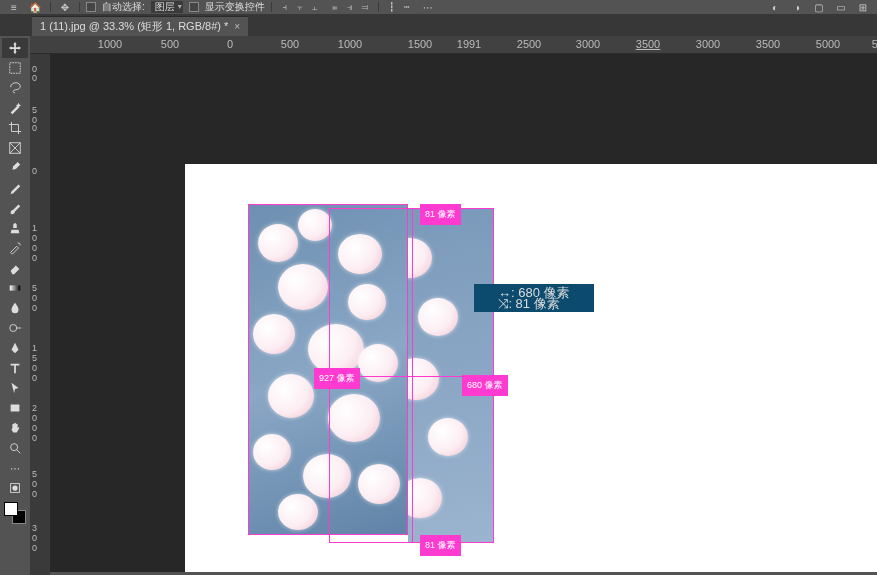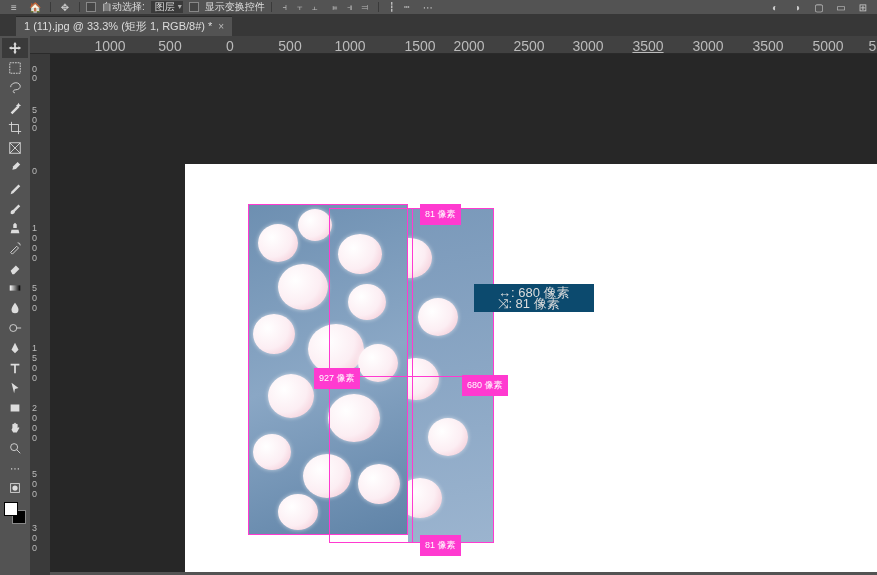--- a/index.html
+++ b/index.html
@@ -8,38 +8,38 @@
 .optbar{height:14px;background:#535353;display:flex;align-items:center;padding:0 6px;gap:6px}
 .optbar .ico{width:16px;height:14px;display:flex;align-items:center;justify-content:center;color:#ccc;font-size:10px}
 .optbar .sep{width:1px;height:10px;background:#3a3a3a}
 .optbar .chk{width:10px;height:10px;border:1px solid #888;background:#454545}
 .optbar .lbl{color:#ddd;font-size:10px;white-space:nowrap}
 .optbar .dd{background:#3a3a3a;color:#ddd;font-size:10px;padding:0 8px 0 4px;height:12px;line-height:12px;min-width:30px;position:relative}
 .optbar .dd::after{content:"▾";position:absolute;right:1px;font-size:8px;color:#aaa}
 .optbar .alignset{display:flex;gap:1px}
 .optbar .alignset span{width:14px;height:12px;display:flex;align-items:center;justify-content:center;color:#bbb;font-size:9px}
 
-.tabstrip{height:22px;background:#373737;display:flex;align-items:flex-end;padding-left:16px}
+.tabstrip{height:22px;background:#373737;display:flex;align-items:flex-end;padding-left:32px}
 .tab{background:#535353;color:#ddd;font-size:11px;padding:3px 8px;height:20px;display:flex;align-items:center;gap:6px;border-top:1px solid #2a2a2a}
 .tab .close{color:#bbb;font-size:10px}
 
 .main{display:flex;height:539px}
 .tools{width:30px;background:#535353;display:flex;flex-direction:column;align-items:center;padding-top:2px;gap:0}
 .tools .t{width:26px;height:20px;display:flex;align-items:center;justify-content:center;color:#ddd;font-size:12px;position:relative}
 .tools .t.sel{background:#3a3a3a}
 .tools .t svg{width:14px;height:14px}
 .tools .swatch{margin-top:4px;width:22px;height:22px;position:relative}
 .tools .swatch .fg{position:absolute;width:14px;height:14px;background:#fff;border:1px solid #000;left:0;top:0;z-index:2}
 .tools .swatch .bg{position:absolute;width:14px;height:14px;background:#000;border:1px solid #888;right:0;bottom:0}
 .rulergutter{width:20px;background:#3a3a3a;display:flex;flex-direction:column}
 .rulergutter .corner{height:18px;background:#414141;border-bottom:1px solid #2a2a2a}
 .rulergutter .vruler{flex:1;position:relative;color:#bbb;font-size:9px;overflow:hidden}
 .rulergutter .vruler .tick{position:absolute;left:2px;transform:translateY(-50%)}
 .viewport{flex:1;display:flex;flex-direction:column}
-.hruler{height:18px;background:#414141;position:relative;color:#bbb;font-size:14px;border-bottom:1px solid #2a2a2a;overflow:hidden}
+.hruler{height:18px;background:#414141;position:relative;color:#bbb;font-size:11px;border-bottom:1px solid #2a2a2a;overflow:hidden}
 .hruler .tick{position:absolute;top:2px;transform:translateX(-50%)}
 .canvaswrap{flex:1;background:#272727;position:relative;overflow:hidden}
 
 .artboard{position:absolute;left:135px;top:110px;width:693px;height:411px;background:#fff}
 
 .photo{position:absolute;left:198px;top:150px;width:160px;height:331px;background:linear-gradient(160deg,#6d8fb1 0%,#8aa7c5 50%,#5f83a7 100%);overflow:hidden}
 .petal{position:absolute;border-radius:50%;background:radial-gradient(circle at 35% 35%,#fff 0%,#fceef3 55%,#f6d4de 80%);box-shadow:0 0 4px rgba(255,255,255,.6)}
 
 .selA{position:absolute;left:198px;top:150px;width:160px;height:331px;border:1px solid #ff3ad0}
 .selB{position:absolute;left:279px;top:154px;width:165px;height:335px;border:1px solid #ff3ad0}
@@ -262,21 +262,21 @@
   </div>
 
   <div class="viewport">
     <div class="hruler" id="hruler">
         <span class="tick" style="left: 60px;">1000</span>
         <span class="tick" style="left: 120px;">500</span>
         <span class="tick" style="left: 180px;">0</span>
         <span class="tick" style="left: 240px;">500</span>
         <span class="tick" style="left: 300px;">1000</span>
         <span class="tick" style="left: 350px; margin-left: 20px;">1500</span>
-        <span class="tick" style="left: 419px;">2000</span>
+        <span class="tick" style="left: 419px;">1991</span>
         <span class="tick" style="left: 479px;">2500</span>
         <span class="tick" style="left: 538px;">3000</span>
         <span class="tick" style="left: 598px; text-decoration: underline;">3500</span>
         <span class="tick" style="left: 658px;">3000</span>
         <span class="tick" style="left: 718px;">3500</span>
         <span class="tick" style="left: 778px;">5000</span>
         <span class="tick" style="left: 834px;">5500</span>
       </div>
     <div class="canvaswrap">
       <div class="artboard"></div>

